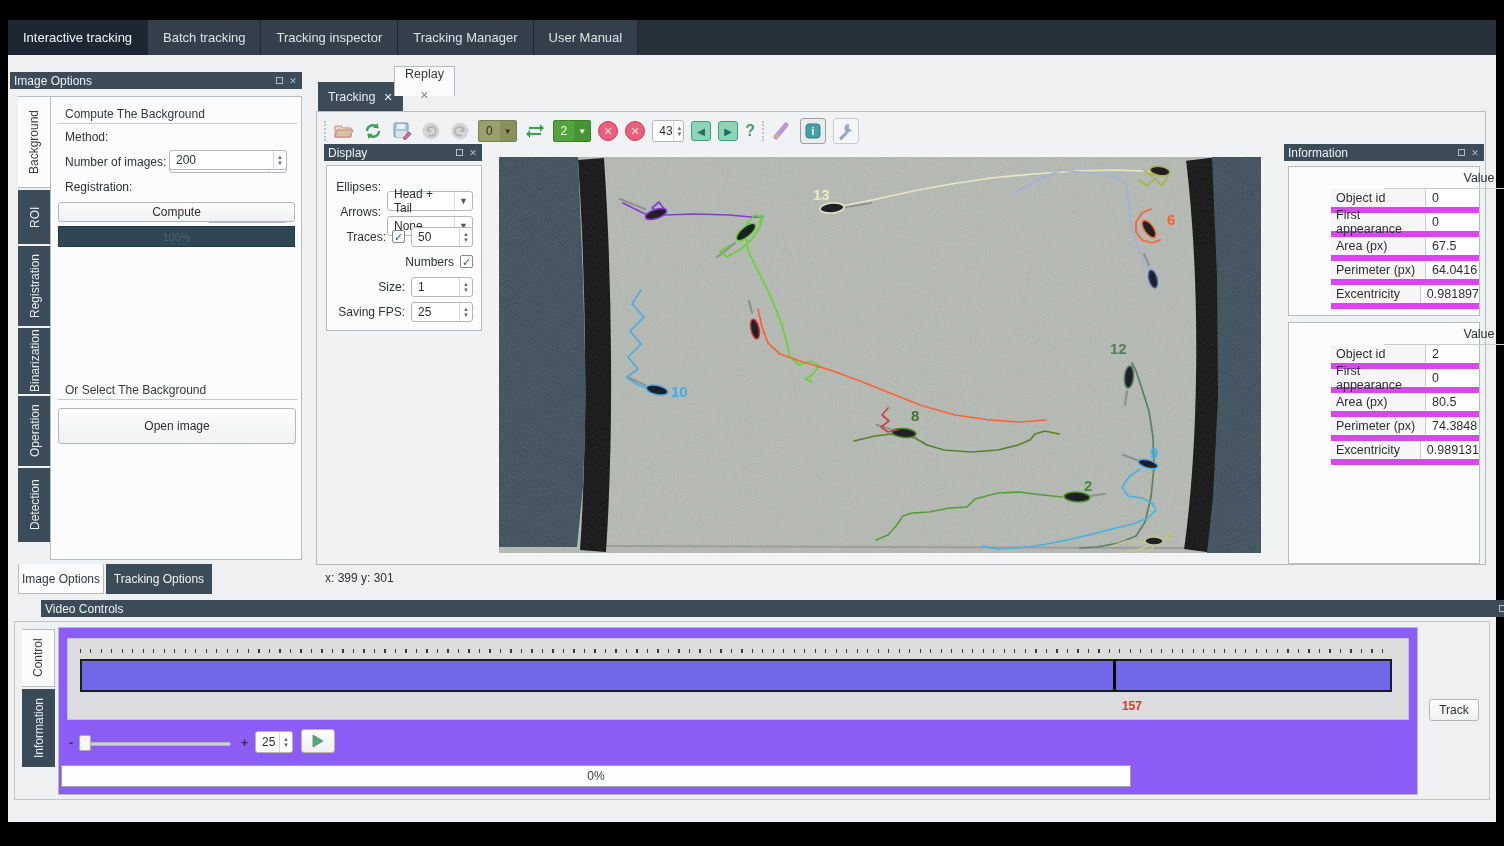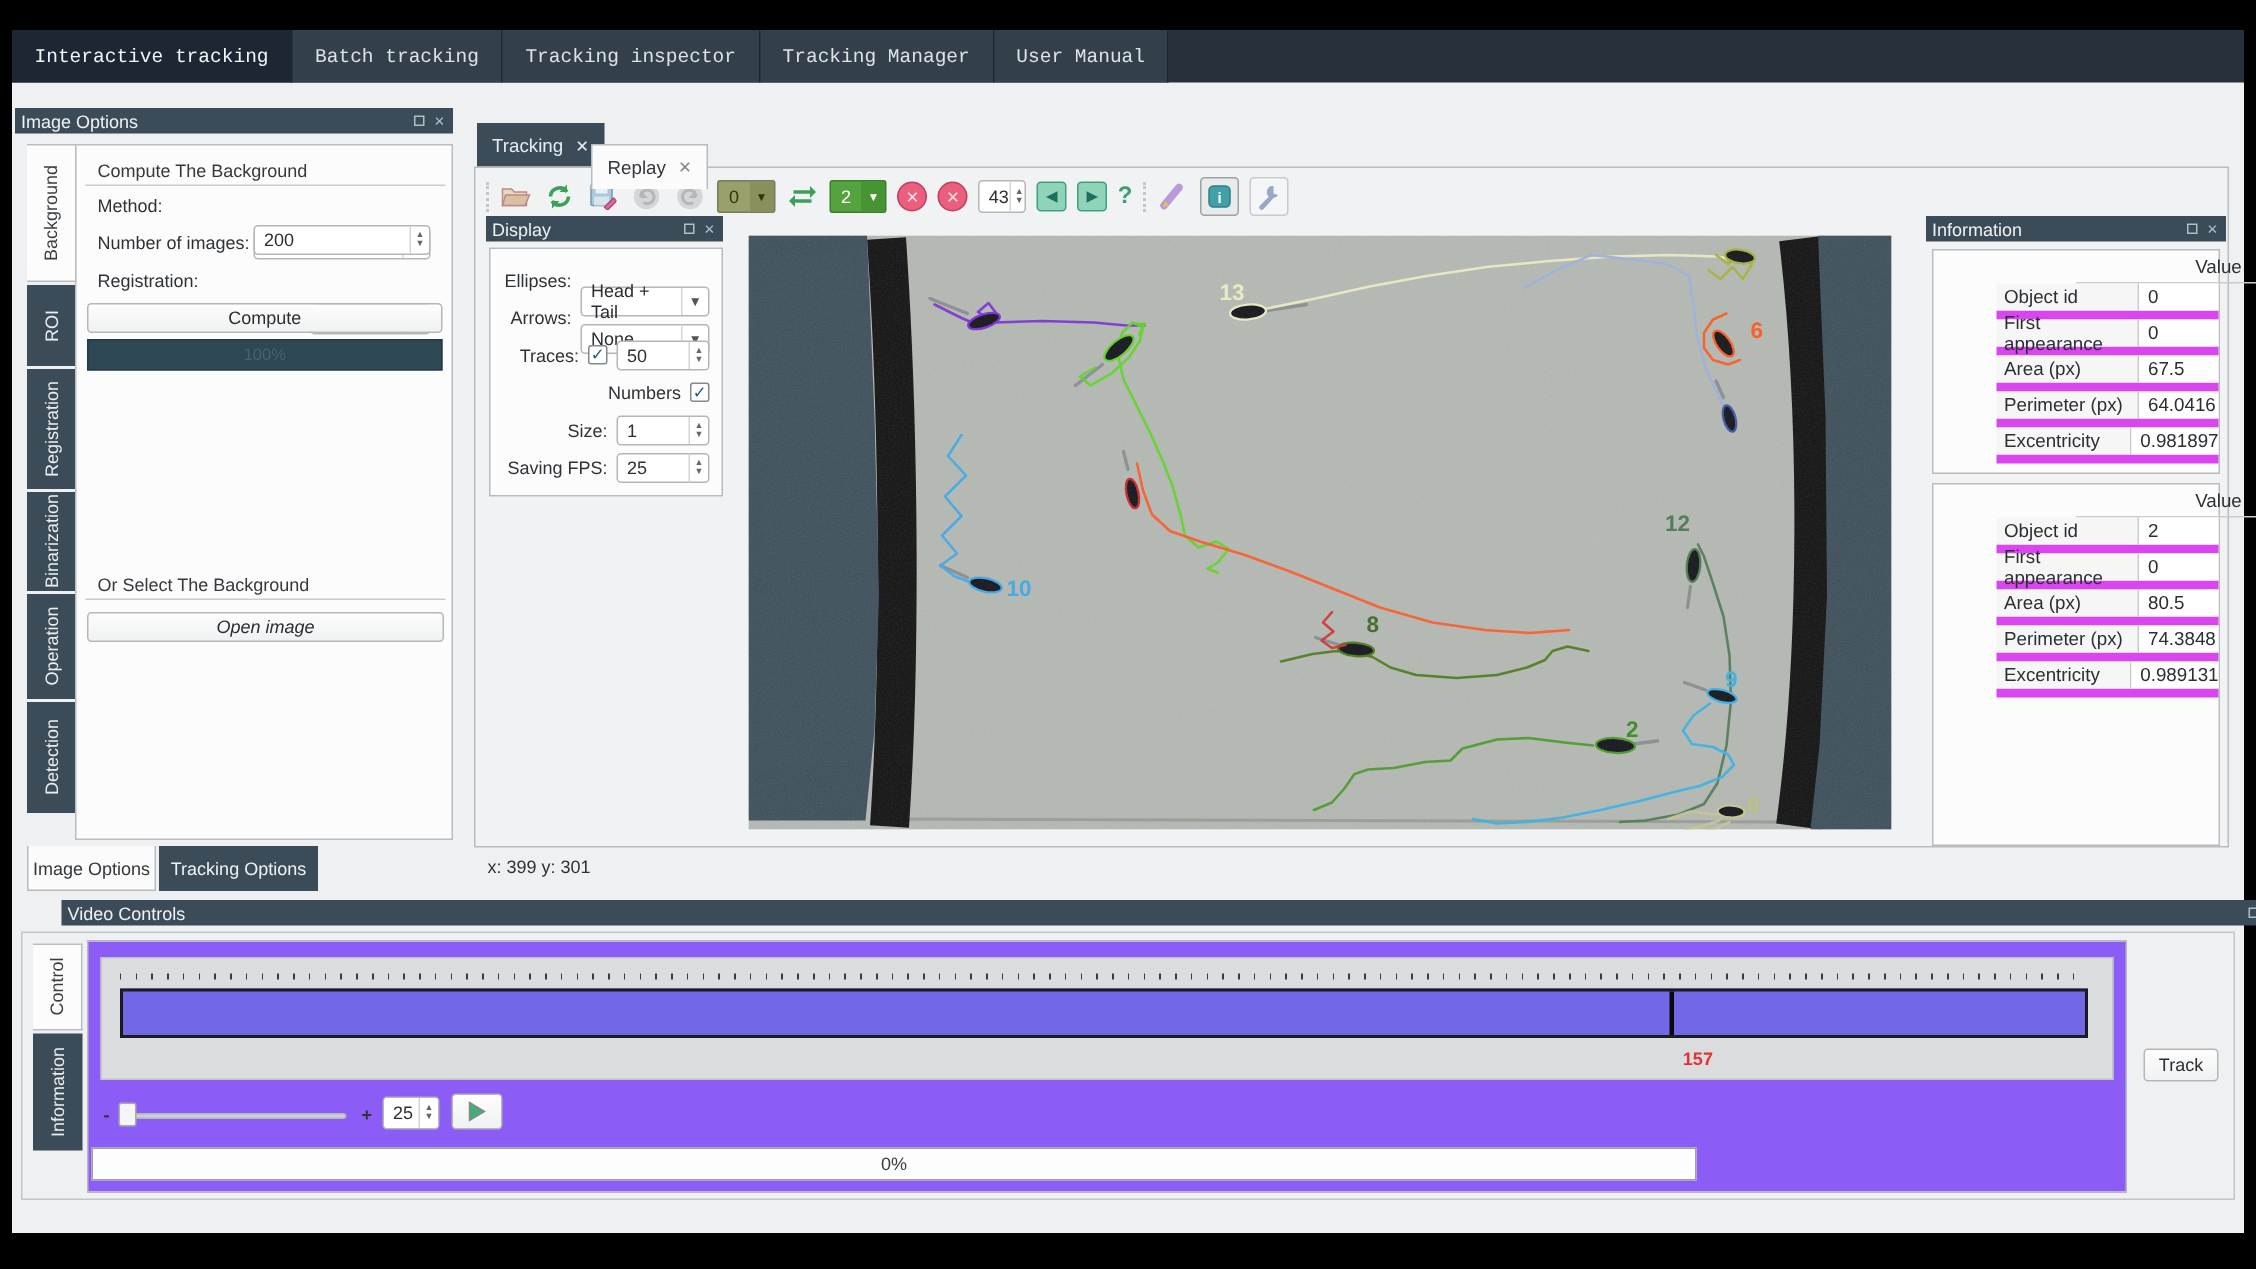--- a/index.html
+++ b/index.html
@@ -4,21 +4,21 @@
 <title>Interactive tracking</title>
 <style>
   html,body{margin:0;padding:0;background:#000;}
   *{box-sizing:border-box;font-family:"Liberation Sans","DejaVu Sans",sans-serif;}
   .screen{position:relative;width:1504px;height:846px;background:#000;overflow:hidden;}
   .window{position:absolute;left:8px;top:20px;width:1488px;height:802px;background:#eff0f1;}
   .abs{position:absolute;}
 
   
   .topbar{position:absolute;left:0;top:0;width:100%;height:35px;background:#27313c;display:flex;align-items:stretch;}
-  .toptab{display:flex;align-items:center;padding:0 15px;font-size:13px;color:#dde2e6;background:#333f4a;border-right:1px solid #1f2831;cursor:default;font-family:Liberation Mono, monospace;}
+  .toptab{display:flex;align-items:center;padding:0 15px;font-size:13px;color:#dde2e6;background:#333f4a;border-right:1px solid #1f2831;cursor:default;}
   .toptab.active{background:#1c2733;color:#f2f5f7;}
 
   
   .menubar{position:absolute;left:0;top:35px;width:100%;height:22px;background:#eff0f1;display:flex;align-items:center;padding-left:10px;gap:22px;}
   .menu-item{font-size:13px;color:#2b2f33;}
   .menu-item u{text-decoration:underline;}
 
   
   .dock-header{background:#3b4b58;color:#eef2f4;font-size:12px;display:flex;align-items:center;padding:0 4px;}
   .dock-icons{margin-left:auto;display:flex;gap:4px;align-items:center;}
@@ -141,31 +141,31 @@
     </div>
     <div class="lbl abs" style="left:14px;top:83px;">Registration:</div>
     <div class="combo abs" style="left:156px;top:78px;width:80px;height:20px;">
       <span>None</span>
           <span class="arrow">▼</span>
     </div>
     <div class="btn abs" style="left:7px;top:105px;width:237px;height:20px;">Compute</div>
     <div class="progress-dark abs" style="left:7px;top:129px;width:237px;height:21px;">100%</div>
     <div class="sec-title abs" style="left:14px;top:286px;">Or Select The Background</div>
     <hr class="sep abs" style="left:6px;top:302px;width:240px;">
-    <div class="btn abs" style="left:7px;top:311px;width:238px;height:20px;font-style:italic;">Open image</div>
+    <div class="btn abs" style="left:7px;top:311px;width:238px;height:36px;">Open image</div>
   </div>
 
   <div class="btab light" style="left:10px;top:544px;width:86px;">Image Options</div>
   <div class="btab dark" style="left:98px;top:544px;width:106px;">Tracking Options</div>
 
   <div class="doctab dark" style="left:310px;top:62px;">
     <span>Tracking</span>
         <span class="x">✕</span>
   </div>
-  <div class="doctab light" style="left:386px;top:76px;">
+  <div class="doctab light" style="left:386px;top:46px;flex-direction:column;">
     <span>Replay</span>
         <span class="x" style="color:#888;">✕</span>
   </div>
   <div class="center-pane" style="left:308px;top:91px;width:1170px;height:454px;"></div>
 
   <div class="toolbar" style="left:316px;top:97px;height:28px;">
     <span class="tsep"></span>
     <span class="tbtn">
       <svg width="20" height="16" viewBox="0 0 20 16">
             <path d="M1 3 h6 l2 2 h8 v9 H1z" fill="#e8d8c0" stroke="#c08888"></path>

